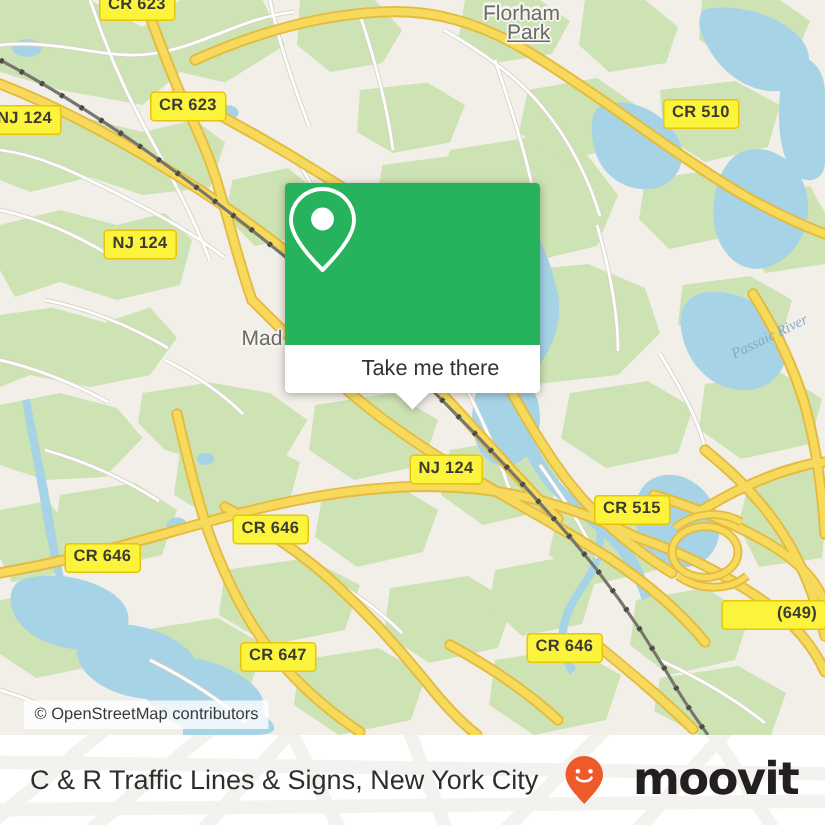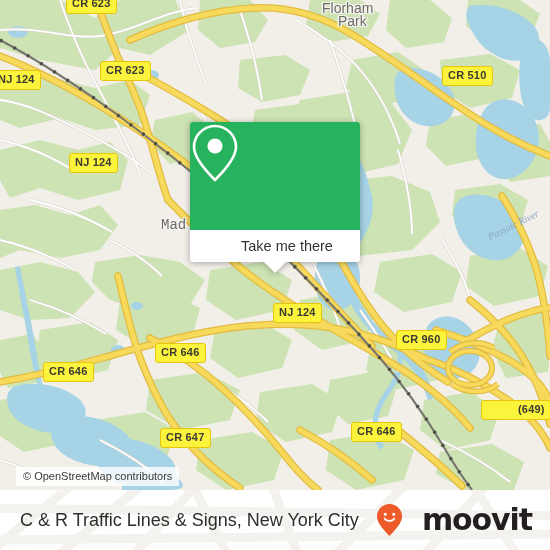--- a/index.html
+++ b/index.html
@@ -327,30 +327,30 @@
 
       </g>
     </svg>
 
     <div class="shield" style="left:66px;top:-6px;">CR 623</div>
     <div class="shield" style="left:100px;top:61px;">CR 623</div>
     <div class="shield" style="left:442px;top:66px;">CR 510</div>
     <div class="shield" style="left:-8px;top:70px;">NJ 124</div>
     <div class="shield" style="left:69px;top:153px;">NJ 124</div>
     <div class="shield" style="left:273px;top:303px;">NJ 124</div>
-    <div class="shield" style="left:396px;top:330px;">CR 960</div>
+    <div class="shield" style="left:396px;top:330px;">CR 515</div>
     <div class="shield" style="left:155px;top:343px;">CR 646</div>
     <div class="shield" style="left:43px;top:362px;">CR 646</div>
     <div class="shield" style="left:351px;top:422px;">CR 646</div>
     <div class="shield" style="left:160px;top:428px;">CR 647</div>
     <div class="shield" style="left:481px;top:400px;padding-left:36px;">(649)</div>
 
     <div class="place big" style="left:322px;top:1px;text-align:center;">Florham</div>
-    <div class="place big" style="left:338px;top:14px;">Park</div>
-    <div class="place big" style="left:161px;top:218px;font-family:Liberation Mono, monospace;">Mad</div>
+    <div class="place big" style="left:338px;top:14px;text-decoration:underline;">Park</div>
+    <div class="place big" style="left:161px;top:218px;">Mad</div>
 
     <div class="water-label" style="left:486px;top:232px;transform:rotate(-26deg);transform-origin:0 0;">Passaic River</div>
 
     <div class="popup">
       <div class="popup-head">
         <svg class="pin-icon" viewBox="0 0 50 62">
           <path d="M25 4 C13.4 4 4 13.4 4 25 C4 34 12 45 25 58 C38 45 46 34 46 25 C46 13.4 36.6 4 25 4 Z" fill="none" stroke="#ffffff" stroke-width="2.6" stroke-linejoin="round"></path>
           <circle cx="25" cy="24" r="7.6" fill="#ffffff"></circle>
         </svg>
       </div>

